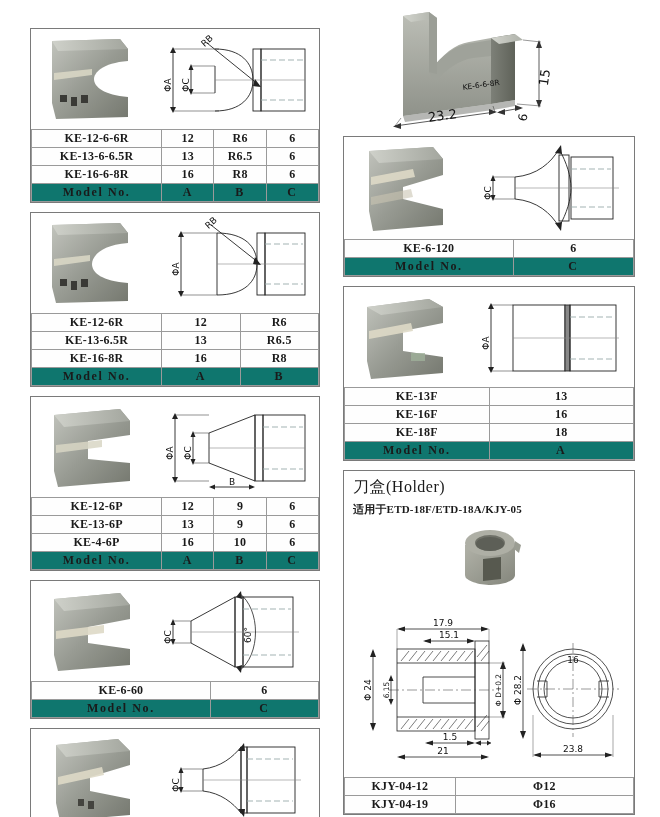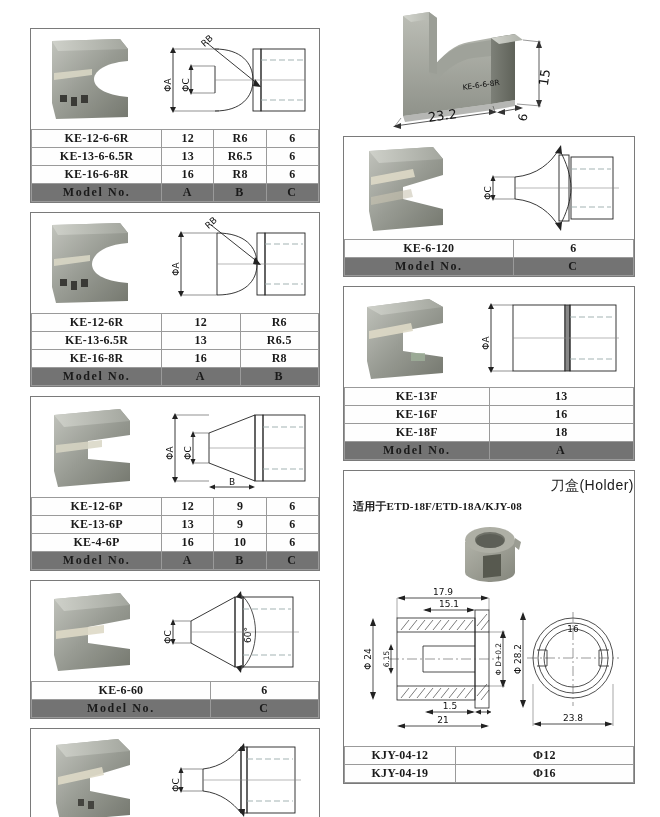--- a/index.html
+++ b/index.html
@@ -44,41 +44,40 @@
     text-align:center;
     height:17px;
     font-weight:bold;
     letter-spacing:0.3px;
     font-family:"Liberation Serif", serif;
     background:#fefefe;
     padding:0;
     line-height:17px;
   }
   table.spec tr.hdr td{
-    background:#737373;
+    background:#0f766e;
     letter-spacing:1.6px;
   }
   table.spec td.model{letter-spacing:0.2px;}
 
   
   .holder-title{
-    font-size:14px;
-    font-family:Liberation Sans, sans-serif;
+    font-size:16px;
+    font-family:Liberation Serif, serif;
     padding:6px 0 2px 9px;
     letter-spacing:0.5px;
-    text-align:right;
   }
   .holder-sub{
     font-size:11px;
     font-weight:bold;
     padding:2px 0 4px 9px;
     letter-spacing:0.2px;
   }
   .holder-photo{display:flex;justify-content:center;align-items:center;padding:2px 0 0 0;}
-  .holder-draw{display:flex;justify-content:center;align-items:center;padding:2px 0 4px 0;}
+  .holder-draw{display:flex;justify-content:center;align-items:center;padding:2px 0 4px 0;margin-top:28px;}
 
   svg{display:block;}
   .dimtxt{font-family:"DejaVu Sans", sans-serif;font-size:9px;fill:#111;}
   .dimtxt-s{font-family:"DejaVu Sans", sans-serif;font-size:7.5px;fill:#111;}
 </style>
 </head>
 <body>
 
 <div class="page">
 
@@ -534,21 +533,21 @@
         <tr class="hdr">
           <td>Model No.</td>
           <td>A</td>
         </tr>
       </tbody>
         </table>
     </div>
 
     <div class="card">
       <div class="holder-title">刀盒(Holder)</div>
-      <div class="holder-sub">适用于ETD-18F/ETD-18A/KJY-08</div>
+      <div class="holder-sub">适用于ETD-18F/ETD-18A/KJY-05</div>
 
       <div class="holder-photo">
         <svg width="120" height="62" viewBox="0 0 120 62">
           <defs>
             <linearGradient id="hl" x1="0" y1="0" x2="1" y2="1">
               <stop offset="0" stop-color="#b2b3a9"></stop>
                 <stop offset="1" stop-color="#84867c"></stop>
             </linearGradient>
           </defs>
           <path d="M36 22 L36 52 C36 58 50 62 62 62 C74 62 86 58 86 52 L86 20 Z" fill="url(#hl)"></path>

